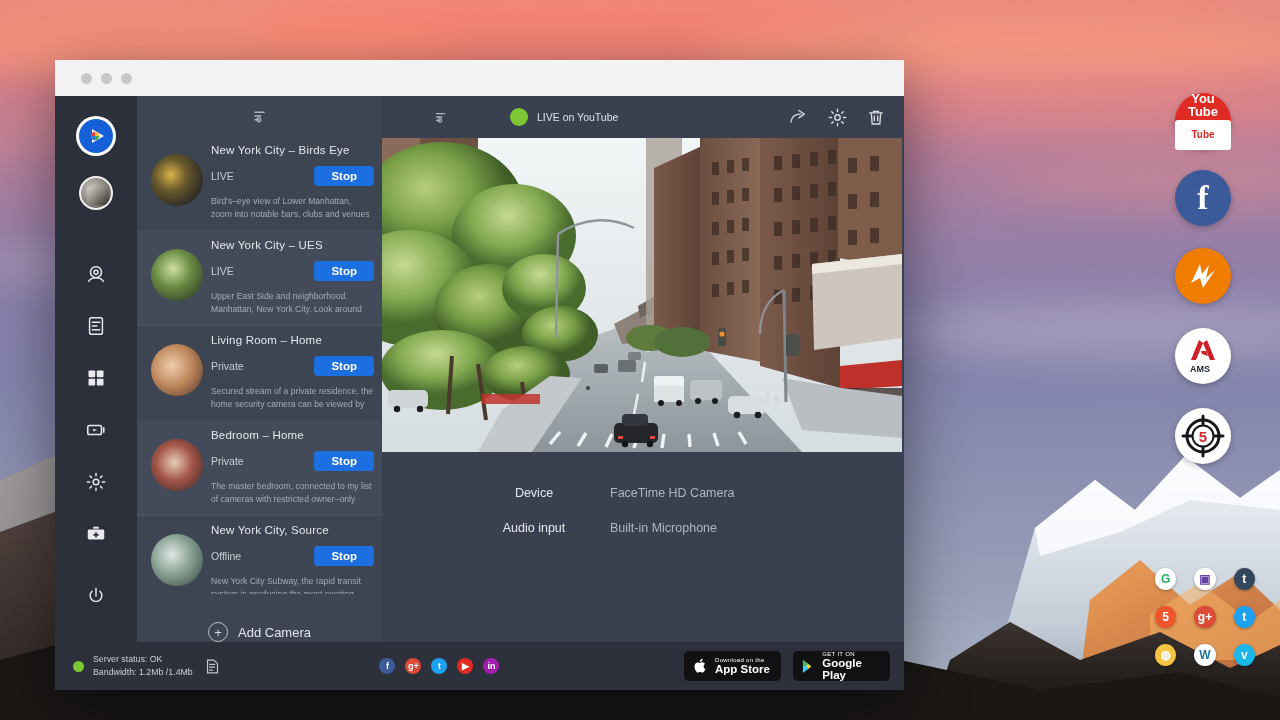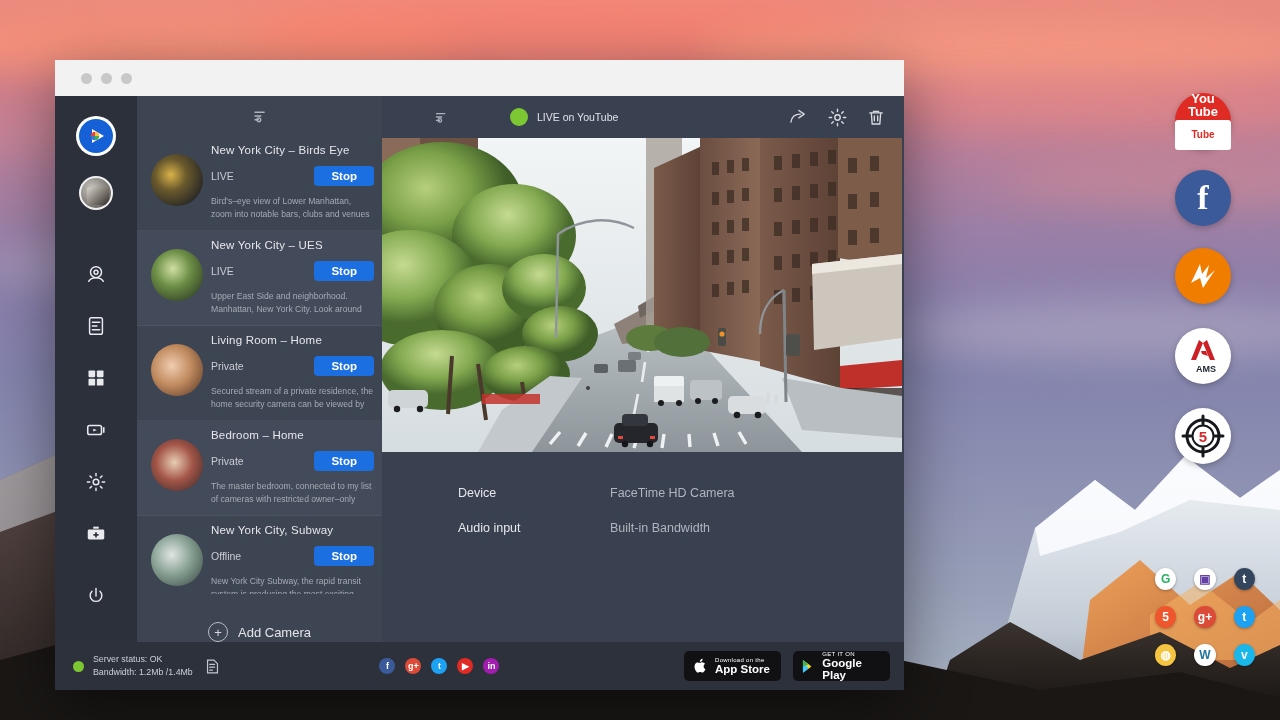--- a/index.html
+++ b/index.html
@@ -163,21 +163,21 @@
   }
   .tab {
     background: #fbfbfd; color: #4a5fd0;
     border-radius: 14px; padding: 5px 16px;
     font-size: 11.5px; cursor: pointer; border: none;
     font-family: inherit;
   }
 
   
   #info { padding: 30px 0 0 76px; }
-  .info-row { display: flex; margin-bottom: 21px; }
+  .info-row { display: flex; margin-bottom: 21px; text-align: center; }
   .info-label { width: 152px; color: #e6e8ec; font-size: 12.5px; }
   .info-value { color: #b0b5be; font-size: 12.5px; }
 
   
   #footer {
     height: 48px; flex: 0 0 48px; background: #2c313c;
     display: flex; align-items: center; padding: 0 14px 0 18px;
   }
   #status { display: flex; align-items: center; gap: 9px; }
   #status-dot { width: 11px; height: 11px; border-radius: 50%; background: #7dc832; }
@@ -398,21 +398,21 @@
                 <div class="cam-mid">
                   <div class="cam-state">Private</div>
                   <button class="cam-btn">Stop</button>
                 </div>
                 <div class="cam-desc">The master bedroom, connected to my list of cameras with restricted owner–only access. ...</div>
               </div>
             </div>
             <div class="cam-row">
               <div class="cam-thumb" style="background:radial-gradient(circle at 40% 40%, #dfe6e2 0%, #87a093 45%, #3a4a44 95%)"></div>
               <div class="cam-main">
-                <div class="cam-title">New York City, Subway</div>
+                <div class="cam-title">New York City, Source</div>
                 <div class="cam-mid">
                   <div class="cam-state">Offline</div>
                   <button class="cam-btn">Stop</button>
                 </div>
                 <div class="cam-desc">New York City Subway, the rapid transit system is producing the most exciting livestreams, we ...</div>
               </div>
             </div>
           </div>
         <div id="add-camera">
           <span class="plus">+</span>
@@ -635,21 +635,21 @@
         </div>
 
 
         <div id="info">
             <div class="info-row">
               <div class="info-label">Device</div>
               <div class="info-value">FaceTime HD Camera</div>
             </div>
             <div class="info-row">
               <div class="info-label">Audio input</div>
-              <div class="info-value">Built-in Bandwidth</div>
+              <div class="info-value">Built-in Microphone</div>
             </div>
           </div>
       </div>
     </div>
 
     <div id="footer">
       <div id="status">
         <div id="status-dot"></div>
         <div id="status-lines">
           <div>Server status: OK</div>
@@ -705,21 +705,21 @@
   </div>
   <div class="dicon dicon-lg" id="di-facebook">
     <span style="color:#fff;font-size:34px;font-weight:bold;font-family:'Liberation Serif',serif;">f</span>
   </div>
   <div class="dicon dicon-lg" id="di-wz">
     <svg width="40" height="40" viewBox="0 0 40 40">
       <path d="M8 27 L17 8 L19 18 L26 9 L23 22 L32 14 L20 32 L17 22 Z" fill="#ffffff"></path>
     </svg>
   </div>
   <div class="dicon dicon-lg" id="di-ams">
-    <div style="text-align:right;line-height:1;">
+    <div style="text-align:left;line-height:1;">
       <svg width="26" height="22" viewBox="0 0 26 22">
         <polygon points="9,1 1,21 6,21 13,4" fill="#cc1f26"></polygon>
         <polygon points="17,1 25,21 20,21 13,4" fill="#cc1f26"></polygon>
         <polygon points="11,12 16,12 18,17 12,15" fill="#cc1f26"></polygon>
       </svg>
       <div style="color:#1b2430;font-size:9px;font-weight:bold;margin-top:1px;">AMS</div>
     </div>
   </div>
   <div class="dicon dicon-lg" id="di-five">
     <svg width="46" height="46" viewBox="0 0 46 46">

